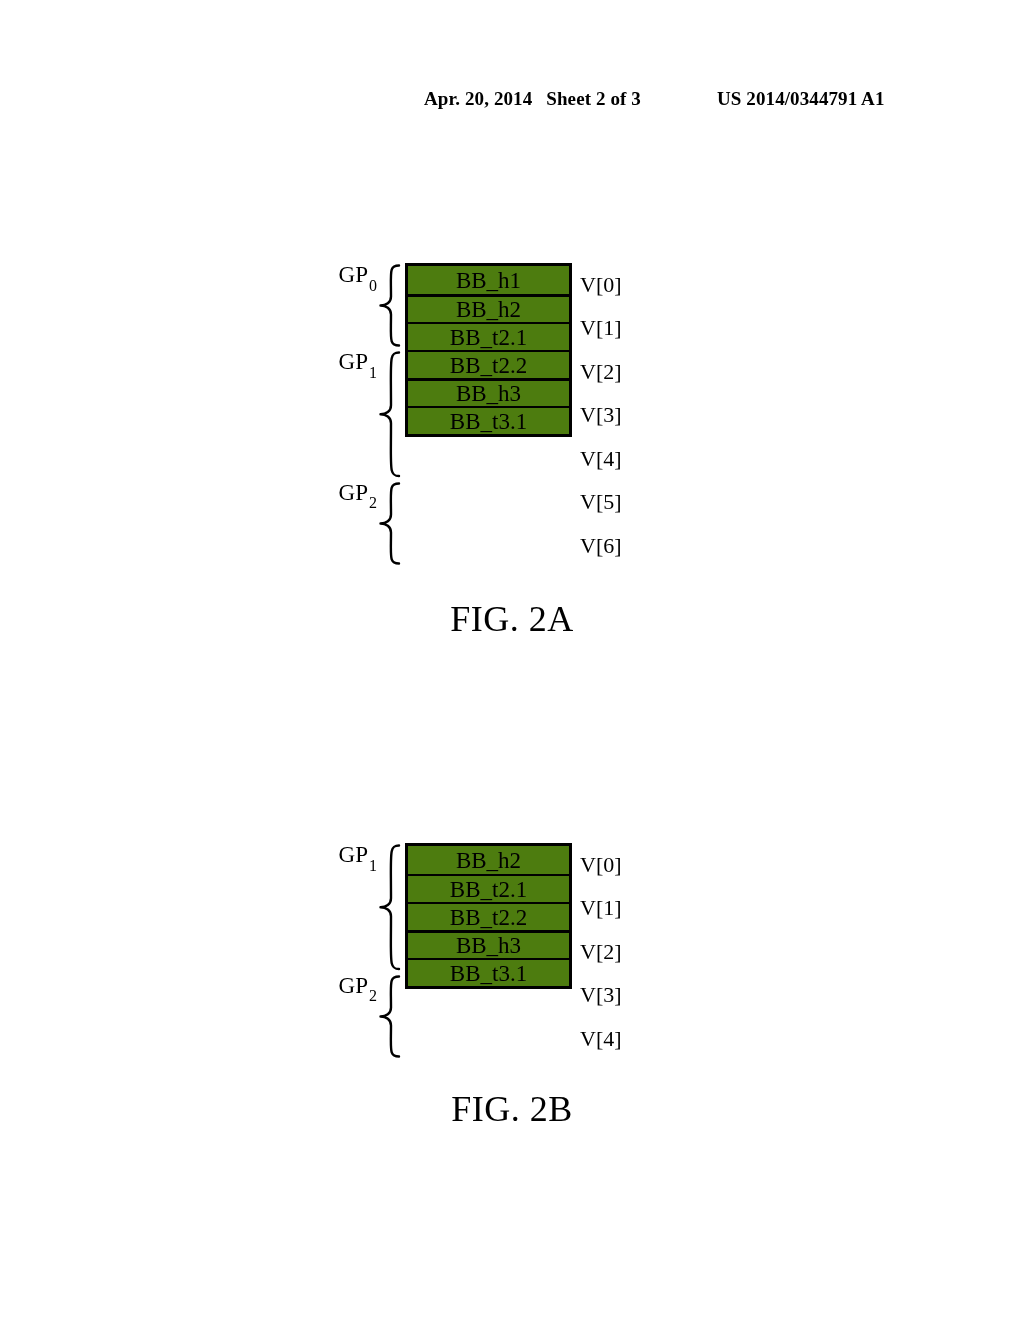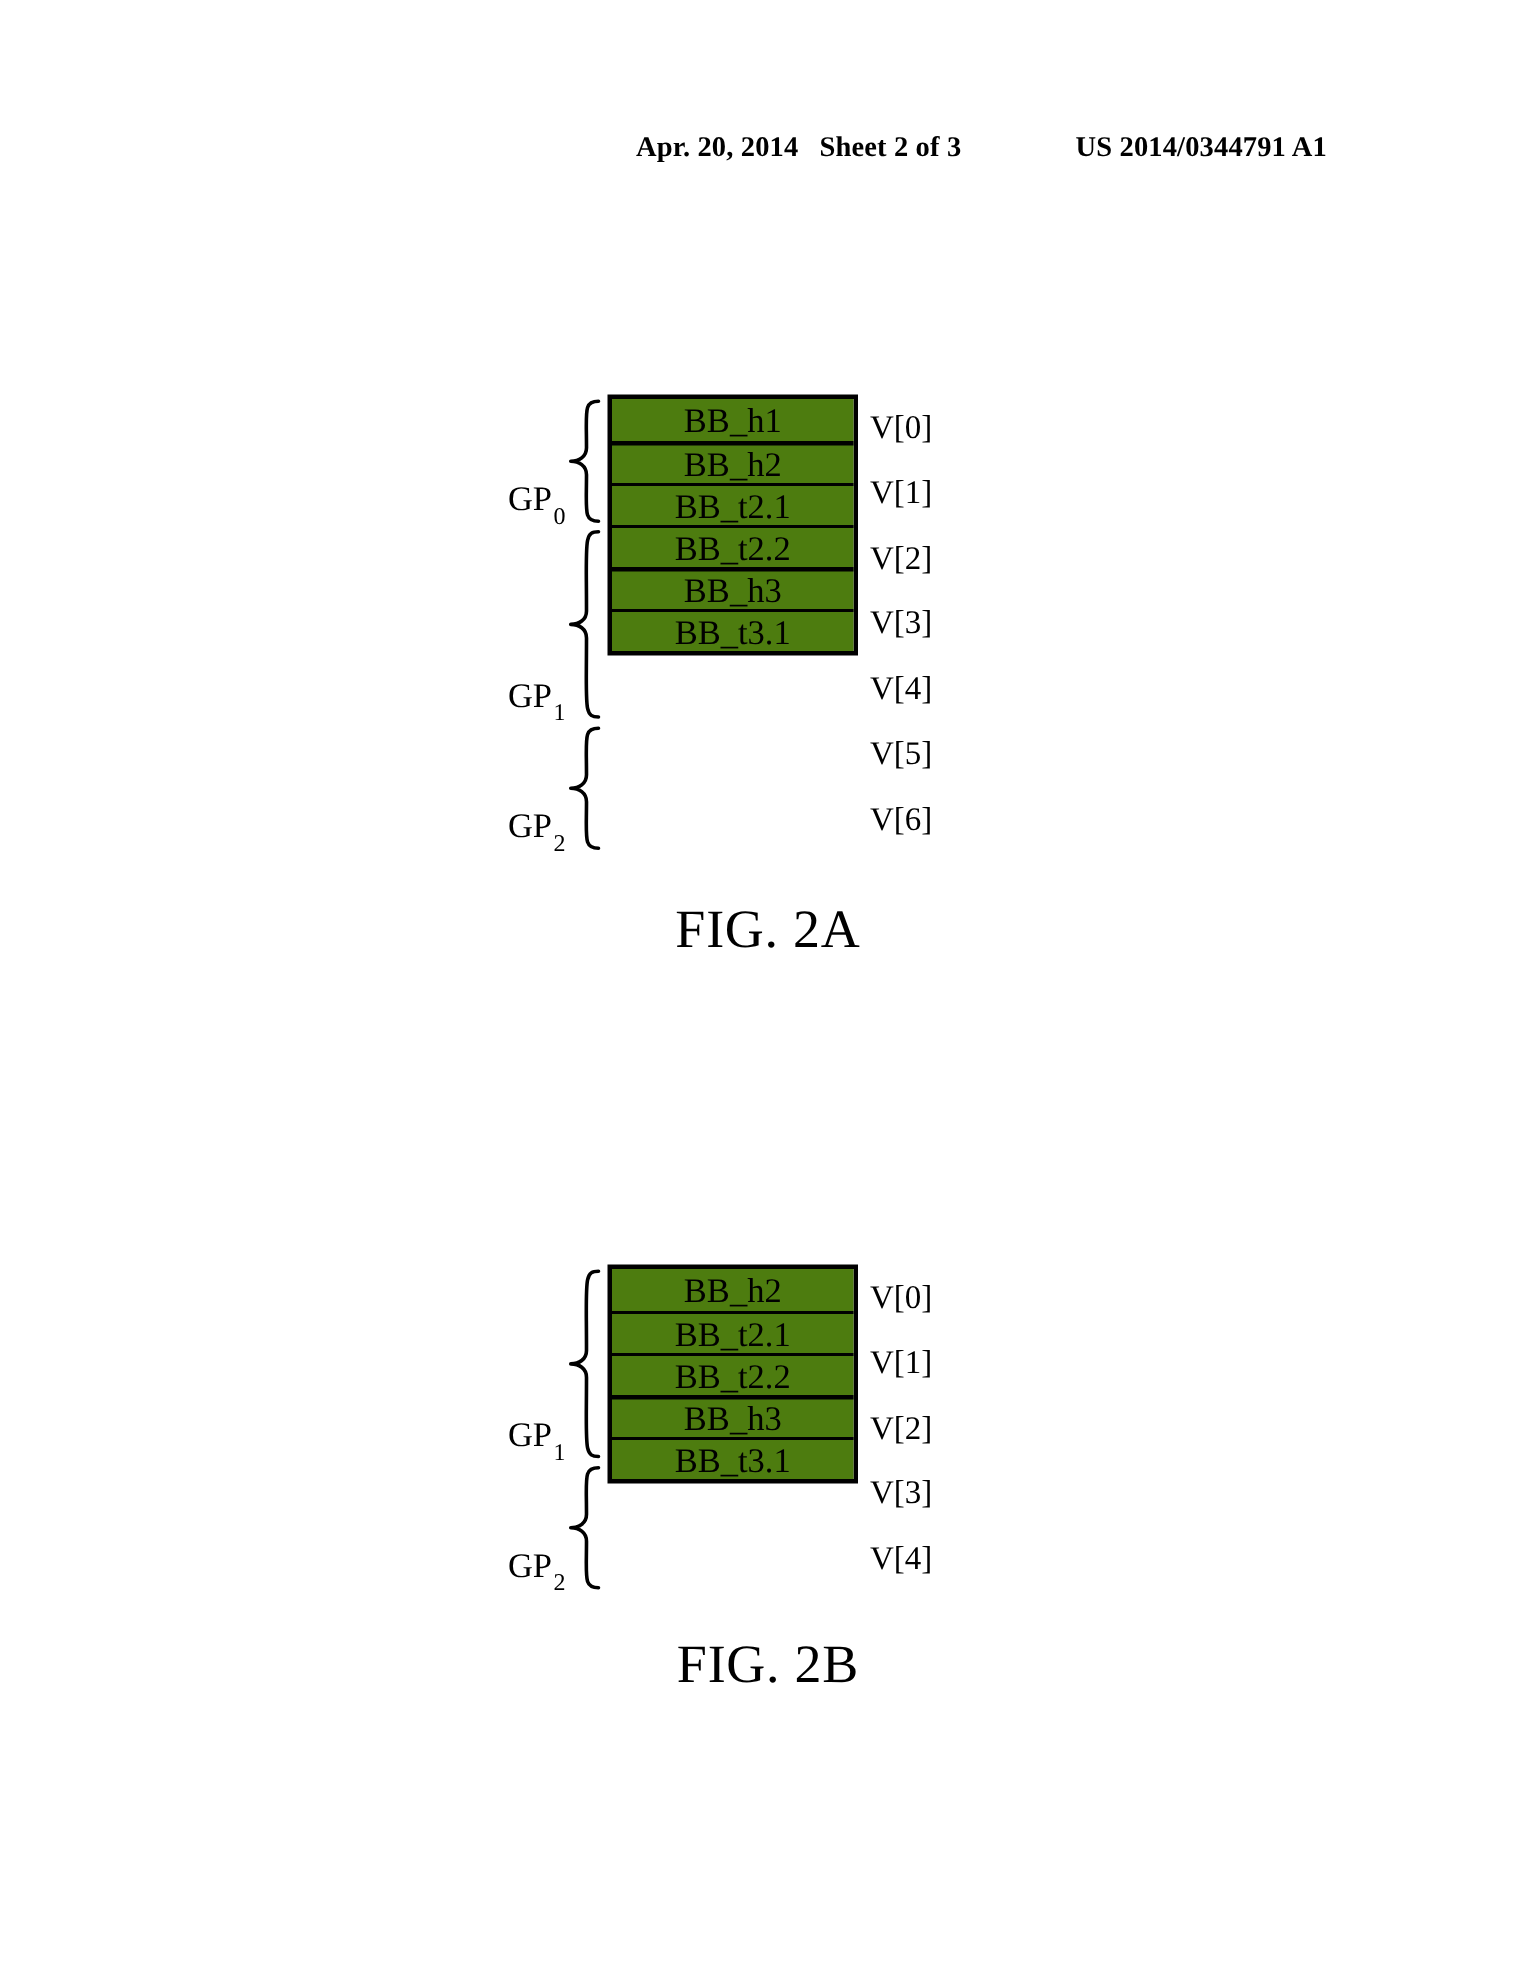--- a/index.html
+++ b/index.html
@@ -95,21 +95,21 @@
     position: absolute;
     left: 0;
     top: 0;
     width: 405px;
   }
   .group {
     position: absolute;
     left: 0;
     width: 405px;
     display: flex;
-    align-items: flex-end;
+    align-items: flex-start;
     justify-content: flex-end;
   }
   .group-name {
     font-size: 23px;
     line-height: 1;
     white-space: nowrap;
     margin-right: 2px;
   }
   .group-name .sub {
     font-size: 16px;

